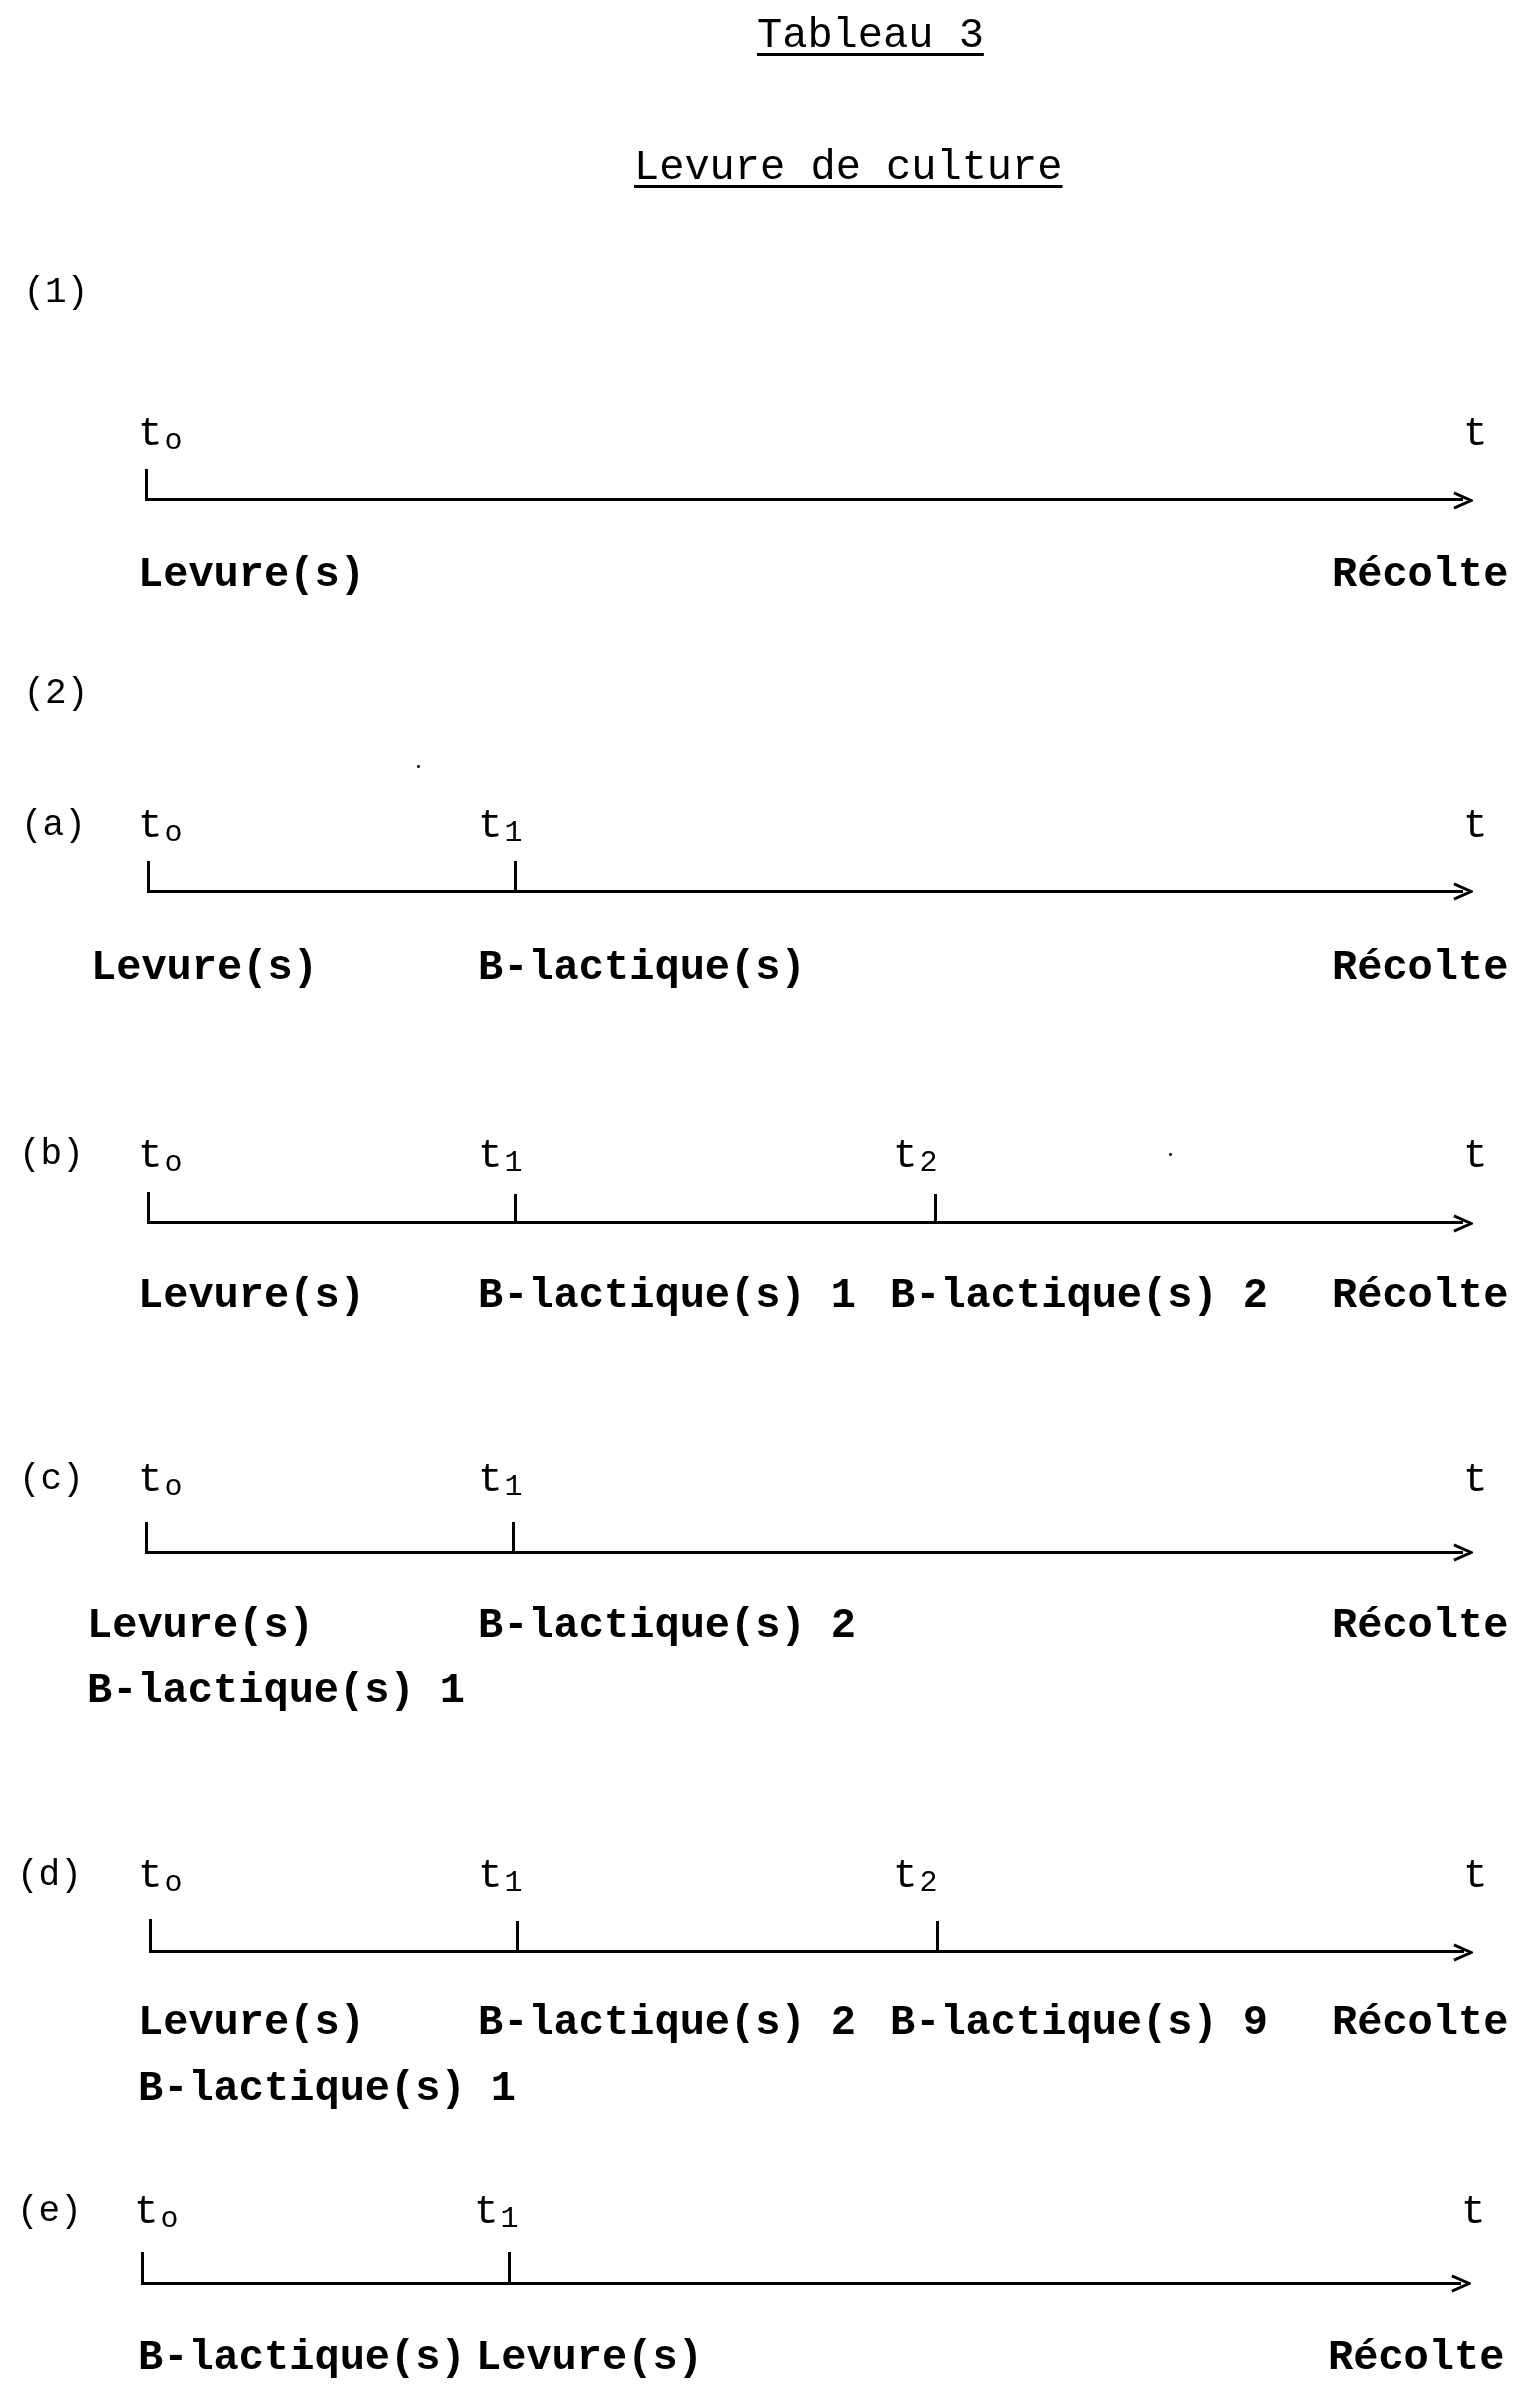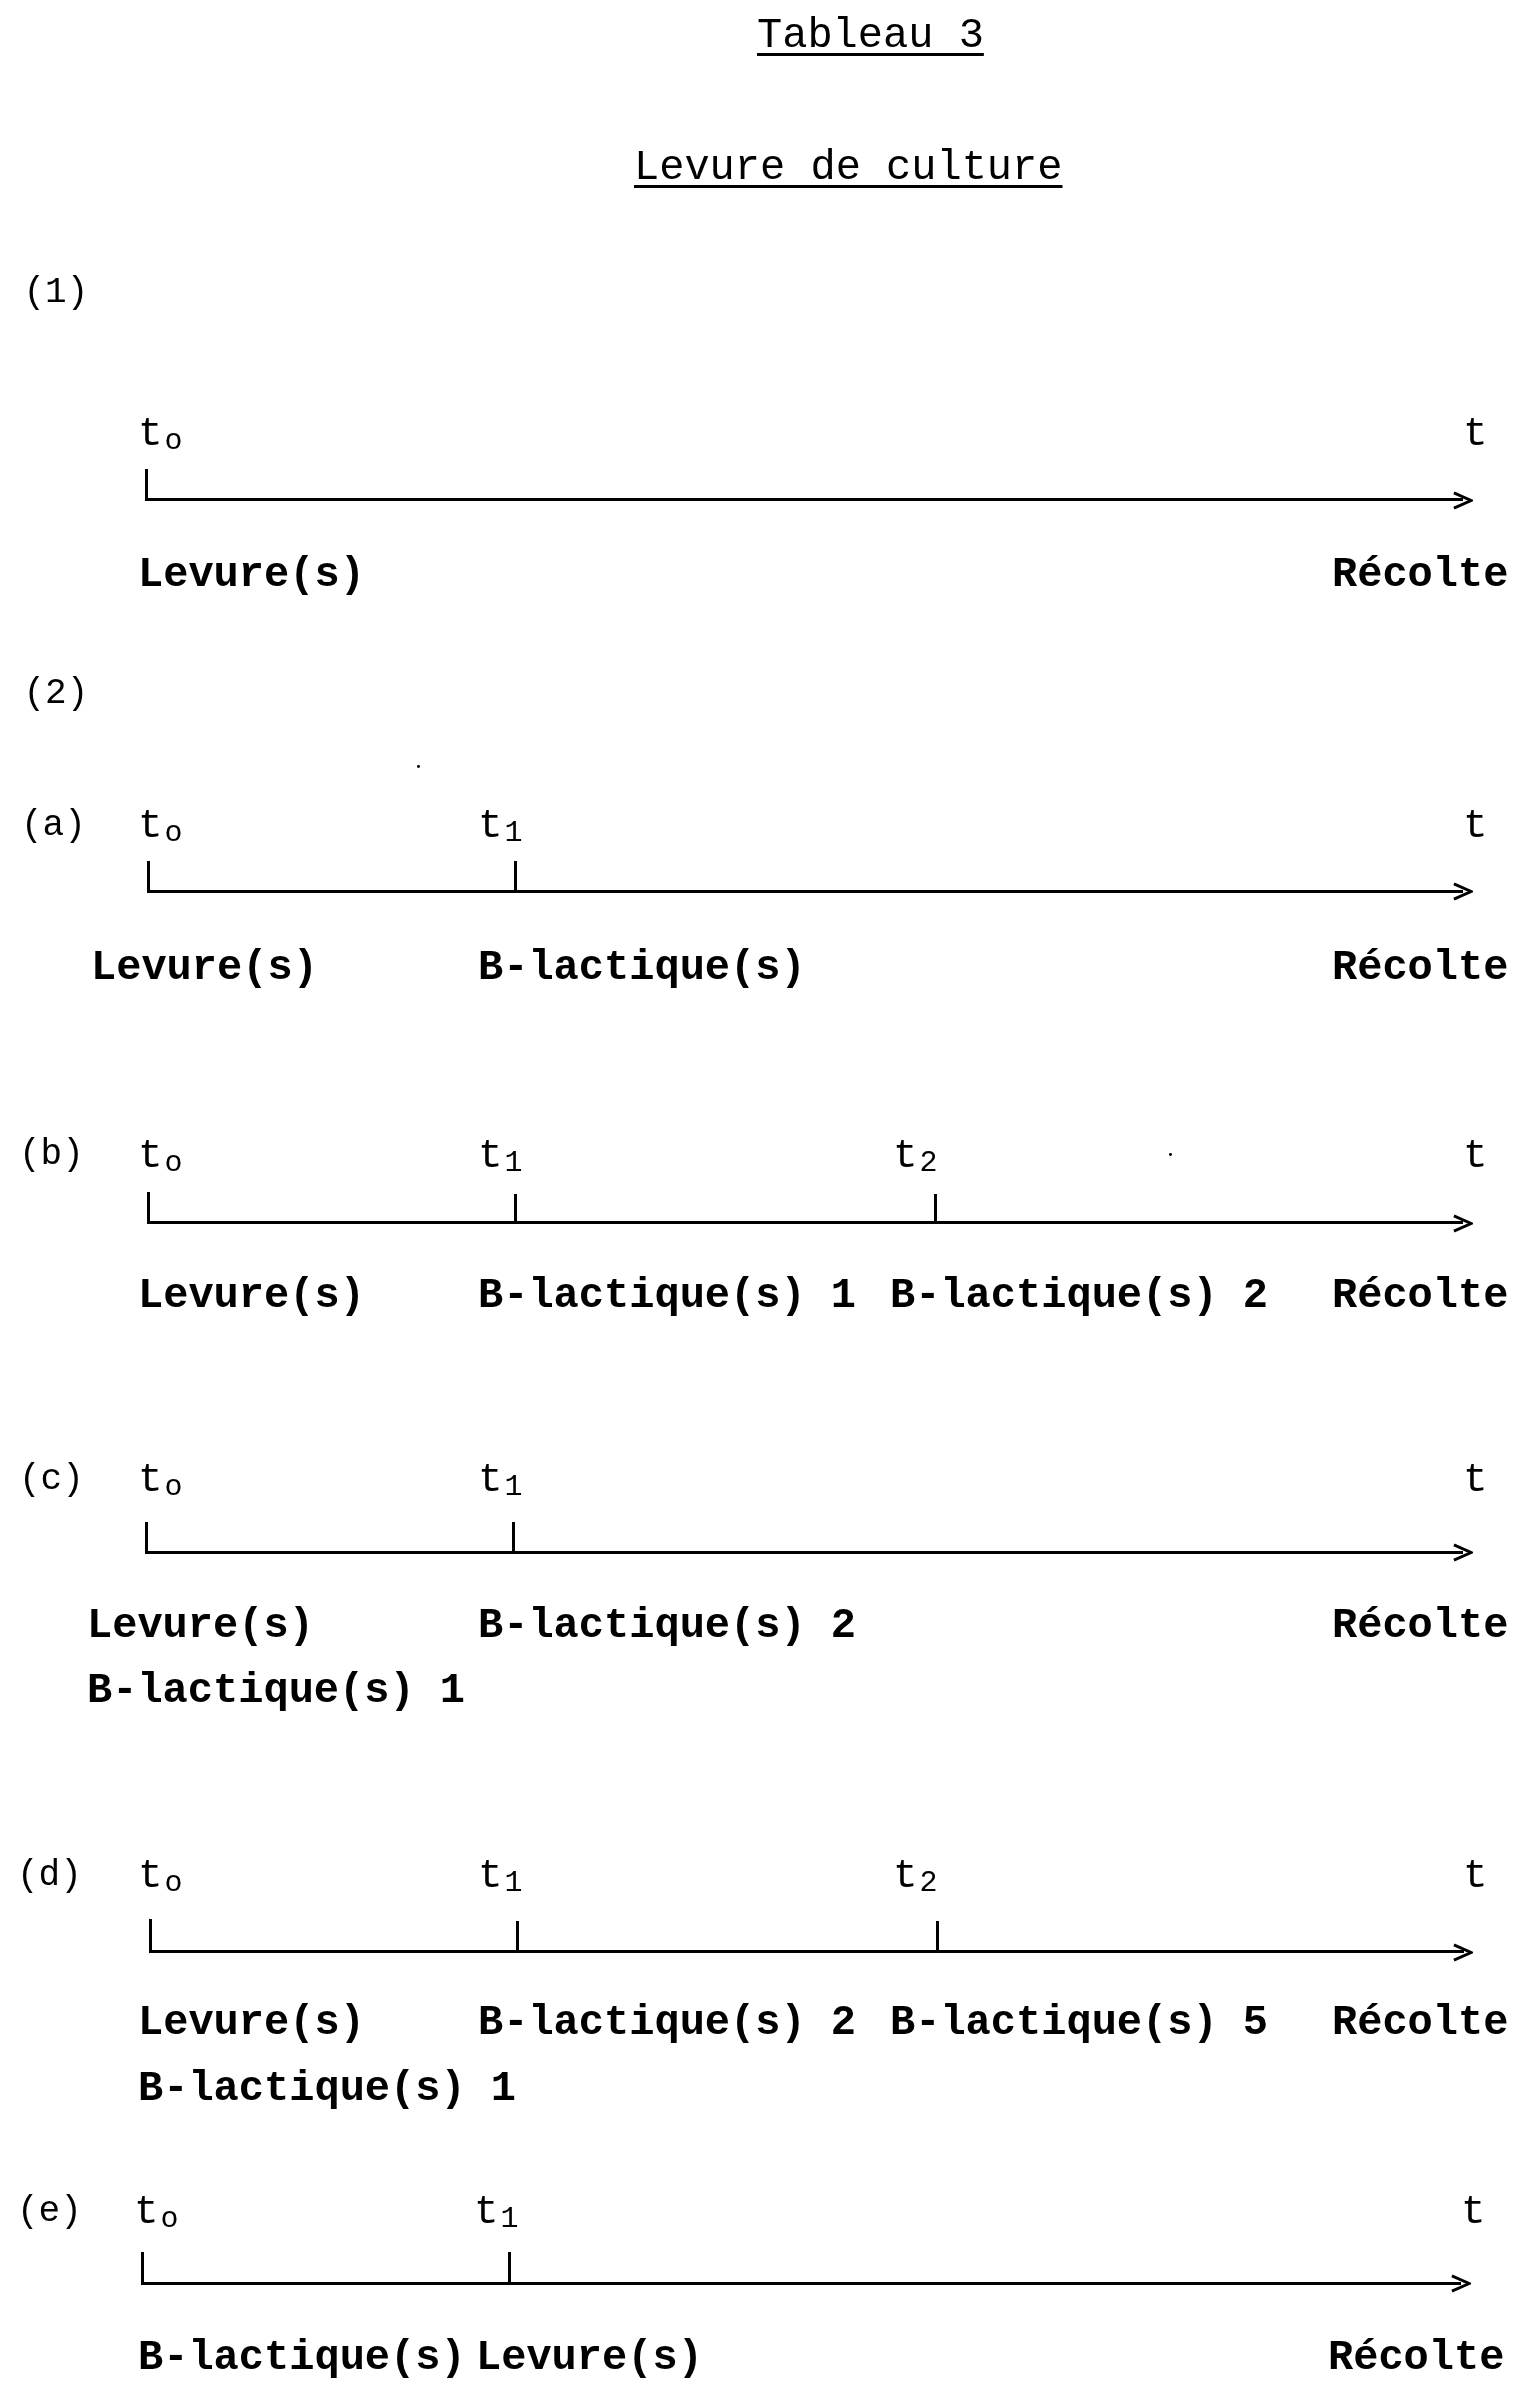--- a/index.html
+++ b/index.html
@@ -103,21 +103,21 @@
   <div class="abs tlabel" style="left:1463px; top:1856px;">t</div>
   <div class="tick" style="left:149px; top:1919px; height:32px;"></div>
   <div class="tick" style="left:516px; top:1921px; height:30px;"></div>
   <div class="tick" style="left:936px; top:1921px; height:30px;"></div>
   <div class="axis" style="left:149px; top:1950px; width:1315px;"></div>
   <svg class="arrow" style="left:1452px; top:1942px;" viewBox="0 0 22 22">
       <polyline points="2,3 20,11 2,19" fill="none" stroke="#000" stroke-width="3"></polyline>
     </svg>
   <div class="abs lbl" style="left:138px; top:2002px;">Levure(s)</div>
   <div class="abs lbl" style="left:478px; top:2002px;">B-lactique(s) 2</div>
-  <div class="abs lbl" style="left:890px; top:2002px;">B-lactique(s) 5</div>
+  <div class="abs lbl" style="left:890px; top:2002px;">B-lactique(s) 9</div>
   <div class="abs lbl" style="left:1332px; top:2002px;">Récolte</div>
   <div class="abs lbl" style="left:138px; top:2068px;">B-lactique(s) 1</div>
 </div>
 
 <div>
   <div class="abs section" style="left:17px; top:2194px;">(e)</div>
   <div class="abs tlabel" style="left:134px; top:2192px;"><span>t</span><sub>o</sub></div>
   <div class="abs tlabel" style="left:474px; top:2192px;"><span>t</span><sub>1</sub></div>
   <div class="abs tlabel" style="left:1461px; top:2192px;">t</div>
   <div class="tick" style="left:141px; top:2252px; height:32px;"></div>

